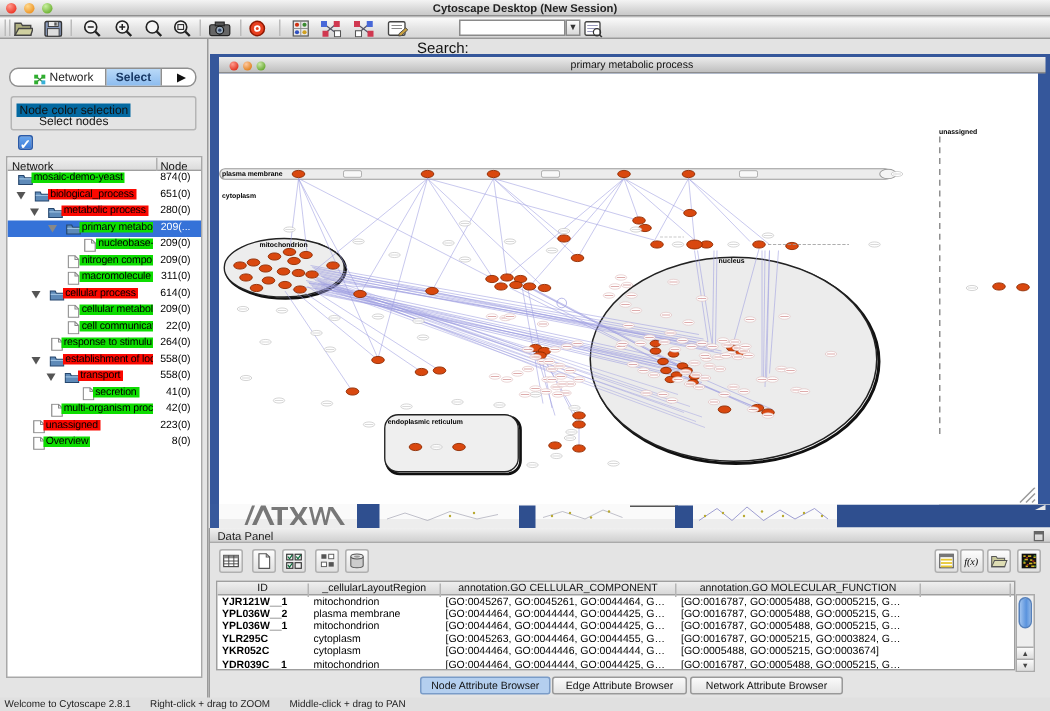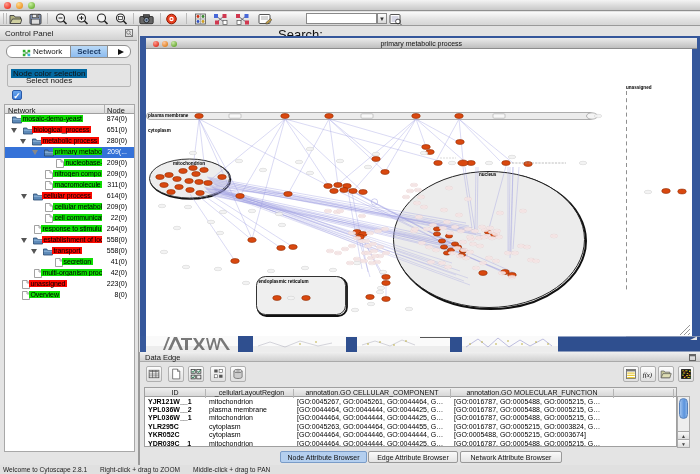--- a/index.html
+++ b/index.html
@@ -9,21 +9,21 @@
   #titlebar { left:0; top:0; width:700px; height:11px;
     background:linear-gradient(#f4f4f4,#d9d9d9 60%,#c9c9c9);
     border-bottom:1px solid #8f8f8f; }
   #titlebar .tl { position:absolute; width:7px; height:7px; border-radius:50%; top:2px; }
   #title-text { position:absolute; width:100%; text-align:center; top:1px; font-size:7.5px; color:#222; font-weight:bold; }
   
   #toolbar { left:0; top:12px; width:700px; height:14px;
     background:linear-gradient(#fafafa,#e3e3e3 55%,#d6d6d6);
     border-bottom:1px solid #9a9a9a; }
   .tsep { position:absolute; top:1px; width:1px; height:11px; background:#bbb; }
-  #searchlbl { position:absolute; left:278px; top:3px; font-size:13px; color:#111;margin-top:12px; }
+  #searchlbl { position:absolute; left:278px; top:3px; font-size:10px; color:#111;margin-top:12px; }
   #searchbox { position:absolute; left:306px; top:1px; width:71px; height:11px; background:#fff; border:1px solid #8a8a8a; }
   #searcharrow { position:absolute; left:377px; top:1px; width:10px; height:11px; background:linear-gradient(#fdfdfd,#d8d8d8); border:1px solid #8a8a8a; font-size:6px; text-align:center; line-height:11px; color:#333;}
   
   #cp { left:0; top:26px; width:139px; height:440px; background:#e4e4e4; border-right:1px solid #9a9a9a; }
   #cp-head { position:absolute; left:0; top:0; width:137px; height:15px;
     background:linear-gradient(#f2f2f2,#d2d2d2); border-bottom:1px solid #a6a6a6; }
   #cp-head span { position:absolute; left:5px; top:3px; font-size:8px; color:#1a1a1a; }
   #tabbar { position:absolute; left:6px; top:19px; width:125px; height:13px; background:#fff; border:1px solid #8f8f8f; border-radius:6px; overflow:hidden; }
   #tab-mosaic { position:absolute; left:63px; top:0; width:38px; height:13px;
     background:linear-gradient(#b9d9f7,#85b7ee); border-left:1px solid #8f8f8f; border-right:1px solid #8f8f8f; text-align:center; font-size:8px; font-weight:bold; color:#1a3a66; line-height:12px; }
@@ -100,20 +100,21 @@
       <symbol id="file" viewBox="0 0 8 9">
         <path d="M0.5,0.5 L5,0.5 L7.5,3 L7.5,8.5 L0.5,8.5 Z" fill="#fff" stroke="#8a8a8a" stroke-width="0.8"></path>
         <path d="M5,0.5 L5,3 L7.5,3" fill="none" stroke="#8a8a8a" stroke-width="0.7"></path>
       </symbol>
     </defs>
   </svg>
   <div class="abs" id="titlebar">
     <div class="tl" style="left:4px;  background:radial-gradient(circle at 35% 30%, #ff9b8e, #ee3d2e 70%);"></div>
     <div class="tl" style="left:16px; background:radial-gradient(circle at 35% 30%, #ffd98e, #ee9a2e 70%);"></div>
     <div class="tl" style="left:28px; background:radial-gradient(circle at 35% 30%, #c9f0a0, #74b63c 70%);"></div>
+    <div id="title-text">Cytoscape Desktop (New Session)</div>
   </div>
 
   <div class="abs" id="toolbar">
     <div class="tsep" style="left:3px"></div>
     <div class="tsep" style="left:6px"></div>
     <div class="tsep" style="left:47px"></div>
     <div class="tsep" style="left:133px"></div>
     <div class="tsep" style="left:160px"></div>
     <div class="tsep" style="left:186px"></div>
 
@@ -196,28 +197,20 @@
       <line x1="2.5" y1="8" x2="7" y2="8" stroke="#99b" stroke-width="0.8"></line>
       <circle cx="9" cy="8.5" r="2.4" fill="none" stroke="#333" stroke-width="0.8"></circle>
       <line x1="10.7" y1="10.2" x2="12.3" y2="11.8" stroke="#333" stroke-width="1"></line>
     </svg>
     <div id="searchlbl">Search:</div>
     <div id="searchbox"></div>
     <div id="searcharrow">▼</div>
   </div>
 
   <div class="abs" id="cp">
-    <div id="cp-head">
-      <span>Control Panel</span>
-      <svg style="position:absolute;right:4px;top:3px" width="8" height="8" viewBox="0 0 8 8">
-        <rect x="0.5" y="0.5" width="7" height="7" fill="none" stroke="#777" stroke-width="1"></rect>
-        <circle cx="3.4" cy="3.4" r="1.8" fill="none" stroke="#777" stroke-width="0.9"></circle>
-        <line x1="4.8" y1="4.8" x2="6.8" y2="6.8" stroke="#777" stroke-width="0.9"></line>
-      </svg>
-    </div>
     <div id="tabbar">
       <div id="tab-network"><svg style="position:absolute;left:3px;top:2.5px" width="9" height="8" viewBox="0 0 9 8">
           <line x1="2" y1="2" x2="7" y2="6" stroke="#3a8a3a" stroke-width="0.8"></line>
           <line x1="7" y1="2" x2="2" y2="6" stroke="#3a8a3a" stroke-width="0.8"></line>
           <rect x="0.8" y="0.8" width="2.6" height="2.6" fill="#2fae2f"></rect>
           <rect x="5.6" y="0.8" width="2.6" height="2.6" fill="#2fae2f"></rect>
           <rect x="0.8" y="4.6" width="2.6" height="2.6" fill="#2fae2f"></rect>
           <rect x="5.6" y="4.6" width="2.6" height="2.6" fill="#37b0d8"></rect>
         </svg>Network</div>
       <div id="tab-mosaic">Select</div>
@@ -867,21 +860,21 @@
       <rect x="238" y="336" width="15" height="16" fill="#2f4f8f"></rect>
       <rect x="346" y="337" width="11" height="15" fill="#2f4f8f"></rect>
       <rect x="450" y="337" width="12" height="15" fill="#2f4f8f"></rect>
       <rect x="558" y="336.5" width="142" height="15" fill="#2f4f8f"></rect>
       <path d="M690,340 L697,336.5 L697,340 Z" fill="#e8e8e8"></path>
     </svg>
   </div>
 
   <div class="abs" id="datapanel">
     <div id="dp-title">
-      <span>Data Edge</span>
+      <span>Data Panel</span>
       <svg style="position:absolute;right:4px;top:2px" width="7" height="7" viewBox="0 0 7 7">
         <rect x="0.5" y="0.5" width="6" height="6" fill="none" stroke="#666" stroke-width="1"></rect>
         <rect x="0.5" y="0.5" width="6" height="1.8" fill="#666"></rect>
       </svg>
     </div>
     <div id="dp-toolbar">
   <svg class="dpi" style="left:6px" viewBox="0 0 16 16">
         <rect x="1.5" y="3" width="13" height="10" fill="#fff" stroke="#444" stroke-width="1"></rect>
         <rect x="1.5" y="3" width="13" height="2.6" fill="#888"></rect>
         <line x1="1.5" y1="8" x2="14.5" y2="8" stroke="#444" stroke-width="0.8"></line>

